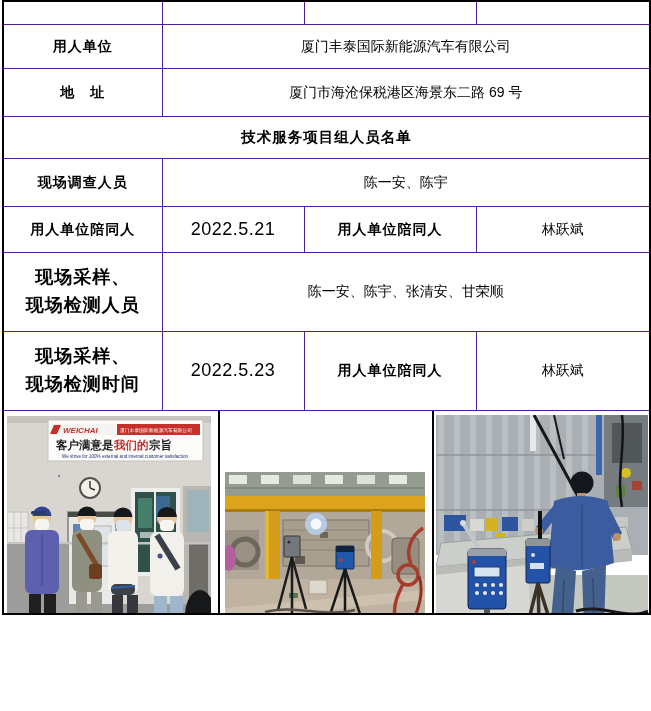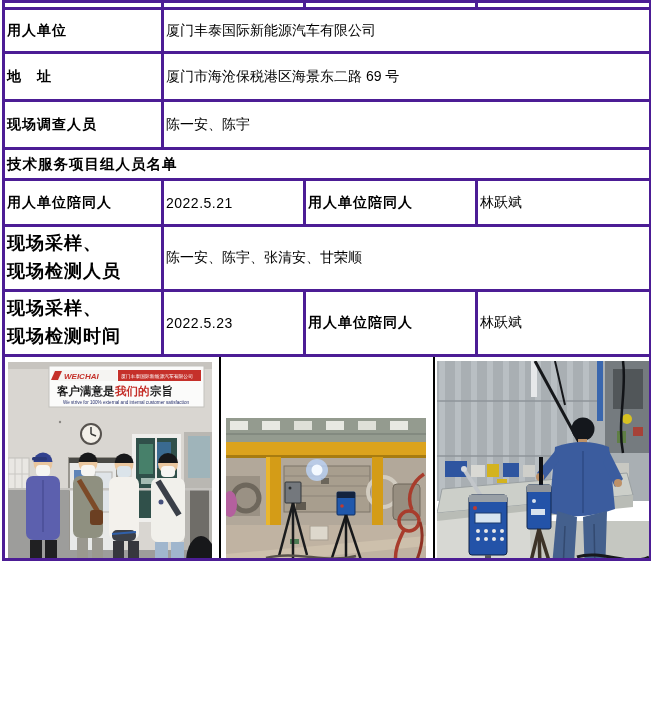--- a/index.html
+++ b/index.html
@@ -1,24 +1,24 @@
 <!DOCTYPE html>
 <html><head>
 <meta charset="utf-8">
 <style>
   html,body{margin:0;padding:0;background:#ffffff;}
   .page{position:relative;width:651px;height:711px;background:#ffffff;overflow:hidden;
         font-family:"Liberation Sans","DejaVu Sans",sans-serif;color:#000;}
   table.doc{border-collapse:collapse;table-layout:fixed;width:647px;margin-left:2px;border:2px solid #000;}
-  table.doc td{border:3px solid #4c1d95;vertical-align:middle;padding:2px;overflow:hidden;}
+  table.doc td{border:1px solid #4c1d95;text-align:center;vertical-align:middle;padding:11px;overflow:hidden;}
   .lbl{font-weight:700;font-size:14px;letter-spacing:1px;}
   .lbl2{font-weight:700;font-size:18px;line-height:1.55;letter-spacing:1px;}
   .val{font-size:14px;}
   .val-left{font-size:14px;text-align:left;padding-left:13px;}
-  .date{font-size:14px;letter-spacing:.5px;}
+  .date{font-size:18px;letter-spacing:.5px;}
   .hdr{font-weight:700;font-size:14.5px;letter-spacing:1px;}
   td.photo-cell{position:relative;padding:0;}
   .pdiv{position:absolute;top:0;bottom:0;width:2px;background:#000;}
   .photo{position:absolute;display:block;}
   svg text{font-family:"Liberation Sans","DejaVu Sans",sans-serif;}
 </style>
 </head>
 <body>
 
 <div class="page">
@@ -42,27 +42,27 @@
       <td class="lbl">用人单位</td>
       <td class="val" colspan="3">厦门丰泰国际新能源汽车有限公司</td>
     </tr>
 
     <tr style="height:48px">
       <td class="lbl">地　址</td>
       <td class="val" colspan="3">厦门市海沧保税港区海景东二路 69 号</td>
     </tr>
 
 
+    <tr style="height:31px">
+      <td class="hdr" colspan="4">技术服务项目组人员名单</td>
+    </tr>
+
     <tr style="height:48px">
       <td class="lbl">现场调查人员</td>
       <td class="val-left" colspan="3">陈一安、陈宇</td>
-    </tr>
-
-    <tr style="height:31px">
-      <td class="hdr" colspan="4">技术服务项目组人员名单</td>
     </tr>
 
     <tr style="height:46px">
       <td class="lbl">用人单位陪同人</td>
       <td class="date">2022.5.21</td>
       <td class="lbl">用人单位陪同人</td>
       <td class="val">林跃斌</td>
     </tr>
 
     <tr style="height:65px">

